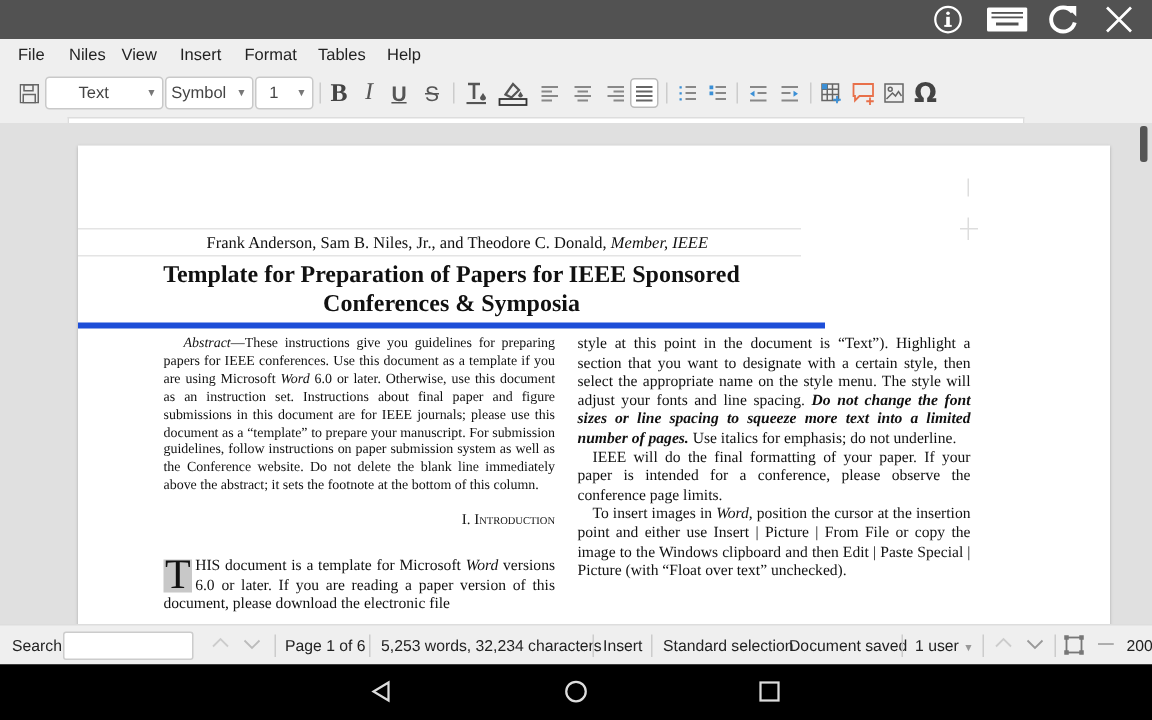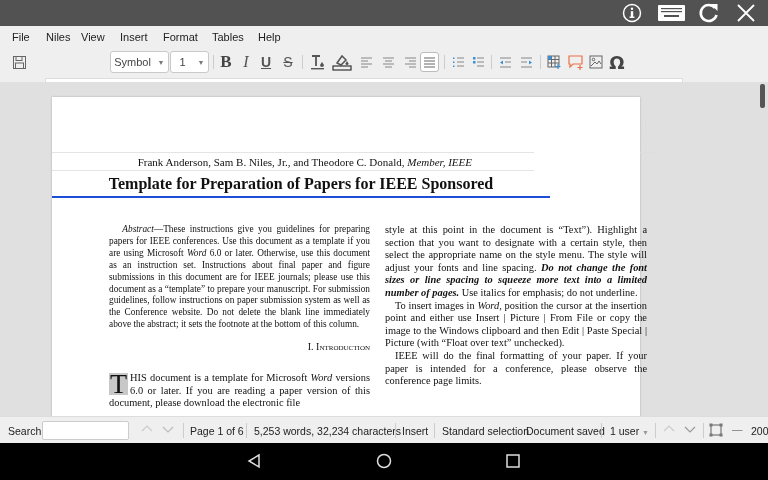--- a/index.html
+++ b/index.html
@@ -10,25 +10,25 @@
 .menubar span{position:absolute;top:5px}
 .toolbar{position:absolute;left:0;top:48px;width:768px;height:28px;background:#efefef}
 .tbox{position:absolute;top:3px;height:22px;background:#fff;border:1px solid #c9c9c9;border-radius:3px;font-size:11px;color:#444;display:flex;align-items:center}
 .tbox .lbl{flex:1;text-align:center}
 .tbox .arr{width:14px;font-size:7px;color:#777;text-align:center}
 .tb{position:absolute;top:4px;height:20px;display:flex;align-items:center;justify-content:center;color:#555}
 .sep{position:absolute;top:7px;width:1px;height:14px;background:#ccc}
 .rulerbar{position:absolute;left:0;top:76px;width:768px;height:6px;background:#efefef}
 .rulerbar .strip{position:absolute;left:45px;top:2px;width:638px;height:4px;background:#fff;border:1px solid #ddd;border-bottom:none}
 .canvas{position:absolute;left:0;top:82px;width:768px;height:334px;background:#e0e0e0;overflow:hidden}
-.page{position:absolute;left:52px;top:15px;width:588px;height:330px;background:#fff;box-shadow:0 0 2px #aaa}
+.page{position:absolute;left:52px;top:15px;width:688px;height:330px;background:#fff;box-shadow:0 0 2px #aaa}
 .scrollbar{position:absolute;left:760px;top:84px;width:5px;height:24px;background:#555;border-radius:2px}
 .doc{font-family:"Liberation Serif",serif;color:#111}
 .authors{position:absolute;left:0;top:55px;width:482px;text-align:right;font-size:11px;border-top:1px solid #e4e4e4;border-bottom:1px solid #e4e4e4;padding:3px 62px 2px 0}
-.title{position:absolute;left:0;top:77px;width:498px;text-align:center;font-weight:bold;font-size:16px;line-height:19px;border-bottom:2px solid #1d4ed8;padding-bottom:3px}
+.title{position:absolute;left:0;top:77px;width:498px;text-align:center;font-weight:bold;font-size:16px;line-height:19px;border-bottom:4px solid #1d4ed8;padding-bottom:3px}
 .abstract{position:absolute;left:57px;top:127px;width:261px;font-size:9.3px;line-height:11.9px;font-weight:normal;text-align:justify}
 .abstract i{font-style:italic}
 .colr{position:absolute;left:333px;top:127px;width:262px;font-size:10.4px;line-height:12.6px;text-align:justify}
 .colr p{text-indent:10px}
 .sect{position:absolute;left:57px;top:244px;width:261px;text-align:right;font-size:10px;font-variant:small-caps}
 .intro{position:absolute;left:57px;top:275px;width:261px;font-size:10.4px;line-height:12.6px;text-align:justify}
 .dropcap{float:left;font-size:28px;line-height:22px;background:#c8c8c8;padding:0 1px;margin-right:2px;margin-top:1px}
 .guide{position:absolute;background:#ddd}
 .statusbar{position:absolute;left:0;top:416px;width:768px;height:27px;background:#efefef;border-top:1px solid #ddd;font-size:10.5px;color:#222}
 .statusbar .s{position:absolute;top:8px;white-space:nowrap}
@@ -82,20 +82,24 @@
 </div>
 
 <div class="toolbar">
   <div class="tb" style="left:11px;width:16px">
     <svg width="13" height="13" viewBox="0 0 13 13">
         <rect x="0.5" y="0.5" width="12" height="12" fill="none" stroke="#666"></rect>
         <rect x="3" y="0.5" width="6" height="4" fill="none" stroke="#666"></rect>
         <rect x="2.5" y="7" width="8" height="5.5" fill="none" stroke="#666"></rect>
       </svg>
   </div>
+  <div class="tbox" style="left:30px;width:79px">
+    <span class="lbl">Text</span>
+      <span class="arr">▼</span>
+  </div>
   <div class="tbox" style="left:110px;width:59px">
     <span class="lbl">Symbol</span>
       <span class="arr">▼</span>
   </div>
   <div class="tbox" style="left:170px;width:39px">
     <span class="lbl">1</span>
       <span class="arr">▼</span>
   </div>
   <div class="sep" style="left:213px"></div>
   <div class="tb" style="left:217px;width:18px;font:bold 17px 'Liberation Serif',serif;color:#444">B</div>
@@ -218,32 +222,33 @@
 <div class="canvas">
   <div class="page doc">
     <div class="guide" style="left:593px;top:22px;width:1px;height:12px"></div>
     <div class="guide" style="left:593px;top:48px;width:1px;height:15px"></div>
     <div class="guide" style="left:588px;top:55px;width:12px;height:1px"></div>
 
     <div class="authors"><span>Frank Anderson, Sam B. Niles, Jr., and Theodore C. Donald,</span> <i>Member, IEEE</i></div>
 
     <div class="title">
       <div>Template for Preparation of Papers for IEEE Sponsored</div>
+      <div>Conferences &amp; Symposia</div>
     </div>
 
     <div class="abstract">&nbsp;&nbsp;&nbsp;<i>Abstract</i><span>—These instructions give you guidelines for preparing papers for IEEE conferences. Use this document as a template if you are using Microsoft </span><i>Word</i><span> 6.0 or later. Otherwise, use this document as an instruction set. Instructions about final paper and figure submissions in this document are for IEEE journals; please use this document as a “template” to prepare your manuscript. For submission guidelines, follow instructions on paper submission system as well as the Conference website. Do not delete the blank line immediately above the abstract; it sets the footnote at the bottom of this column.</span></div>
 
     <div class="sect">I. Introduction</div>
 
     <div class="intro"><span class="dropcap">T</span><span>HIS document is a template for Microsoft </span><i>Word</i><span> versions 6.0 or later. If you are reading a paper version of this document, please download the electronic file</span></div>
 
     <div class="colr">
       <div><span>style at this point in the document is “Text”). Highlight a section that you want to designate with a certain style, then select the appropriate name on the style menu. The style will adjust your fonts and line spacing. </span><b><i>Do not change the font sizes or line spacing to squeeze more text into a limited number of pages.</i></b><span> Use italics for emphasis; do not underline.</span></div>
+      <p>IEEE will do the final formatting of your paper. If your paper is intended for a conference, please observe the conference page limits.</p>
       <p><span>To insert images in </span><i>Word</i><span>, position the cursor at the insertion point and either use Insert | Picture | From File or copy the image to the Windows clipboard and then Edit | Paste Special | Picture (with “Float over text” unchecked).</span></p>
-      <p>IEEE will do the final formatting of your paper. If your paper is intended for a conference, please observe the conference page limits.</p>
     </div>
   </div>
 </div>
 <div class="scrollbar"></div>
 
 <div class="statusbar">
   <span class="s" style="left:8px">Search:</span>
   <input class="search-input" value="" style="">
   <span class="s" style="left:140px;top:5px"><svg width="14" height="14" viewBox="0 0 14 14">
         <path d="M2 9 L7 4 L12 9" fill="none" stroke="#ccc" stroke-width="1.2"></path>

